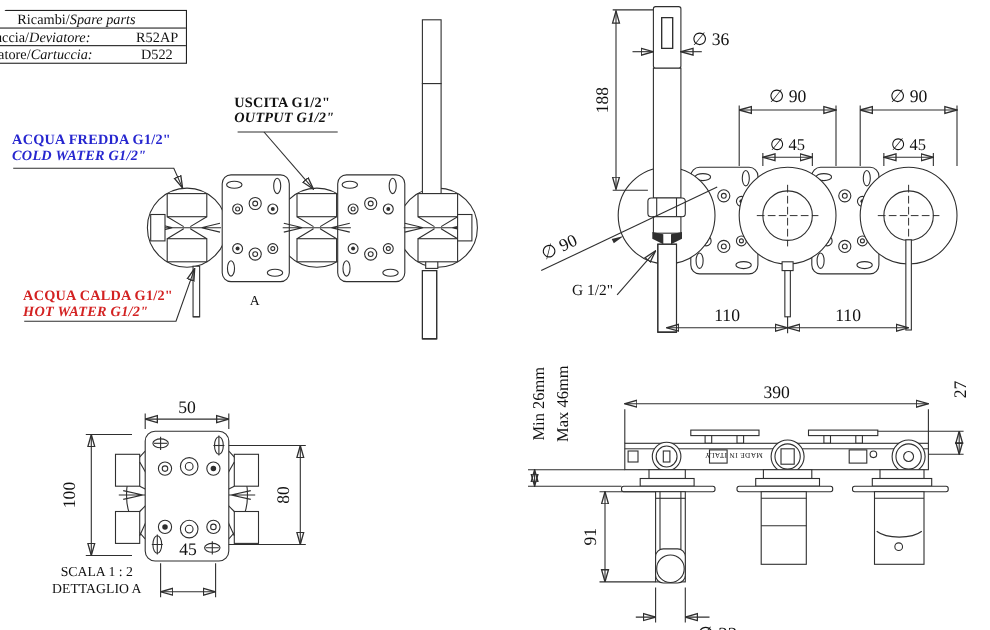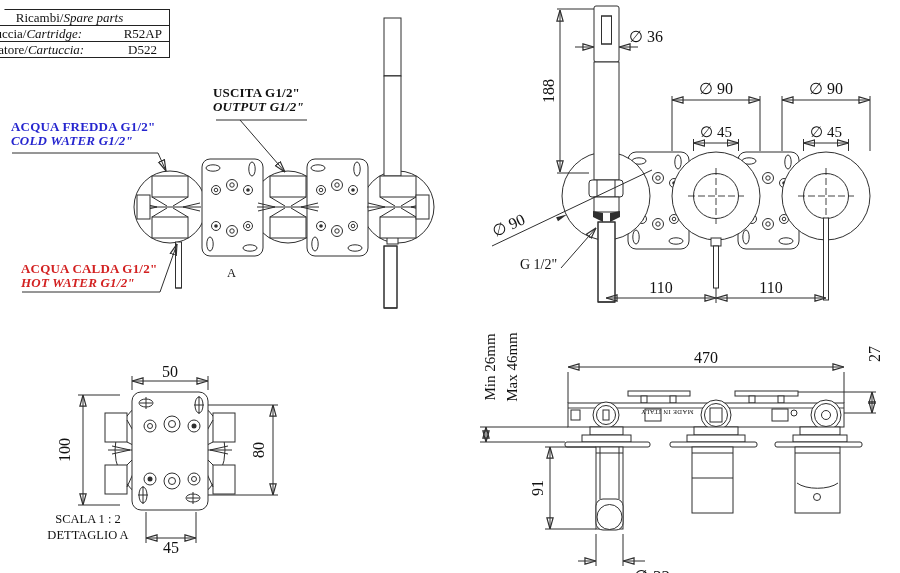--- a/index.html
+++ b/index.html
@@ -300,21 +300,21 @@
 </g>
 </svg>
 
 <div id="parts-table">
   <div class="row">
     <span>Ricambi/</span>
         <span class="it">Spare parts</span>
   </div>
   <div class="row">
     <span>Cartuccia/</span>
-        <span class="it">Cartridge:</span>
+        <span class="it">Deviatore:</span>
     <span class="val">R52AP</span>
   </div>
   <div class="row">
     <span>Deviatore/</span>
         <span class="it">Cartuccia:</span>
     <span class="val" style="padding-right:9px">D522</span>
   </div>
 </div>
 
 <div class="t lbl" style="left:213px;top:86px;">
@@ -335,28 +335,28 @@
 <div class="t rot" style="left:549px;top:91px;">188</div>
 <div class="t ctr" style="left:716px;top:89px;">∅ 90</div>
 <div class="t ctr" style="left:826px;top:89px;">∅ 90</div>
 <div class="t ctr fs15" style="left:716px;top:133px;">∅ 45</div>
 <div class="t ctr fs15" style="left:826px;top:133px;">∅ 45</div>
 <div class="t diag" style="left:509px;top:226px;">∅ 90</div>
 <div class="t fs14" style="left:520px;top:258px;">G 1/2"</div>
 <div class="t ctr" style="left:661px;top:288px;">110</div>
 <div class="t ctr" style="left:771px;top:288px;">110</div>
 
-<div class="t ctr" style="left:706px;top:358px;">470</div>
+<div class="t ctr" style="left:706px;top:358px;">390</div>
 <div class="t rot" style="left:875px;top:354px;">27</div>
 <div class="t rot fs15" style="left:491px;top:367px;">Min 26mm</div>
 <div class="t rot fs15" style="left:513px;top:367px;">Max 46mm</div>
 <div class="t rot" style="left:538px;top:488px;">91</div>
 <div class="t" style="left:634px;top:568px;font-size:17px;">∅ 32</div>
 <div class="t rot180 made" style="left:667px;top:412px;">MADE IN ITALY</div>
 
 <div class="t ctr" style="left:170px;top:372px;">50</div>
 <div class="t rot" style="left:65px;top:450px;">100</div>
 <div class="t rot" style="left:259px;top:450px;">80</div>
-<div class="t ctr" style="left:171px;top:548px;text-align:center;">45</div>
+<div class="t ctr" style="left:171px;top:501px;text-align:center;">45</div>
 <div class="t ctr fs12" style="left:88px;top:536px;">DETTAGLIO A</div>
 <div class="t ctr fs12" style="left:88px;top:520px;">SCALA 1 : 2</div>
 
 </div>
 
 </body></html>

